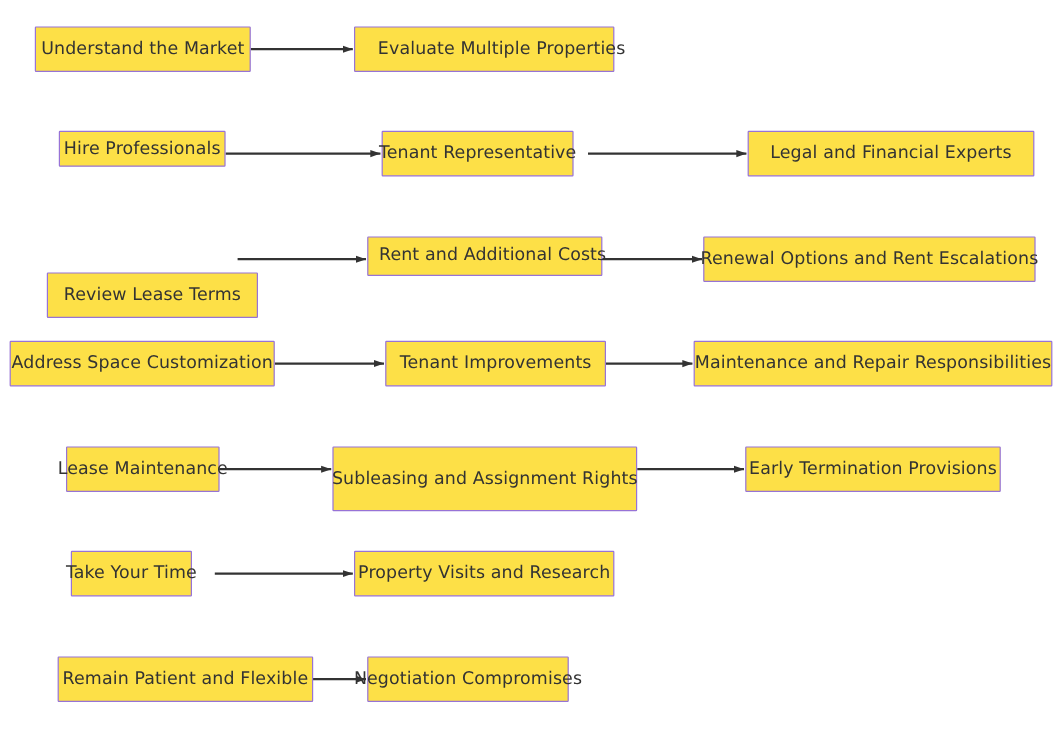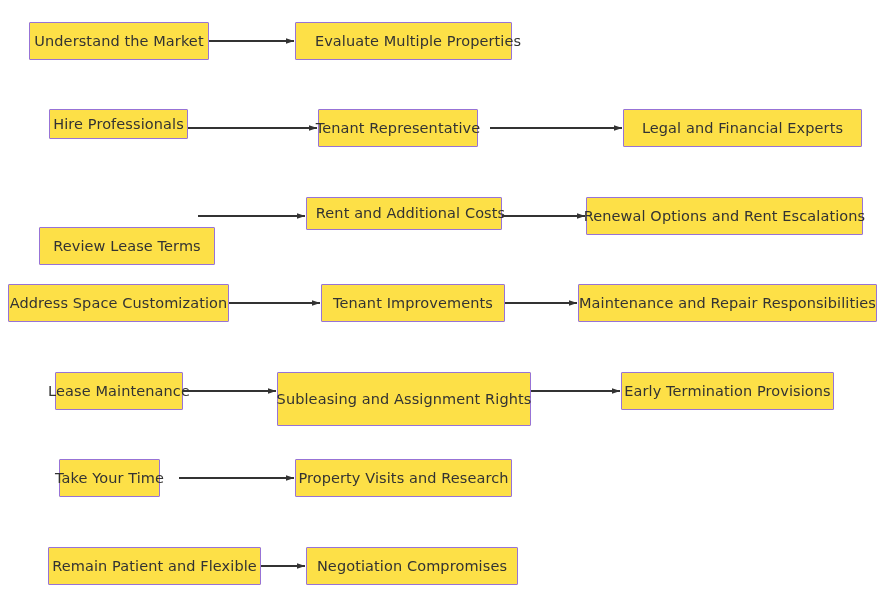--- a/index.html
+++ b/index.html
@@ -124,17 +124,17 @@
       </div>
       <div class="node" id="node-n15" style="left: 59px; top: 459px; width: 101px; height: 38px;">
         <span class="node-label">Take Your Time</span>
       </div>
       <div class="node" id="node-n16" style="left: 295px; top: 459px; width: 217px; height: 38px;">
         <span class="node-label">Property Visits and Research</span>
       </div>
       <div class="node" id="node-n17" style="left: 12px; top: 547px; width: 213px; height: 38px; margin-left: 36px;">
         <span class="node-label">Remain Patient and Flexible</span>
       </div>
-      <div class="node" id="node-n18" style="left: 306px; top: 547px; width: 212px; height: 38px;">
+      <div class="node" id="node-n18" style="left: 306px; top: 547px; width: 168px; height: 38px;">
         <span class="node-label">Negotiation Compromises</span>
       </div>
     </div>
 </div>
 
 </body></html>

